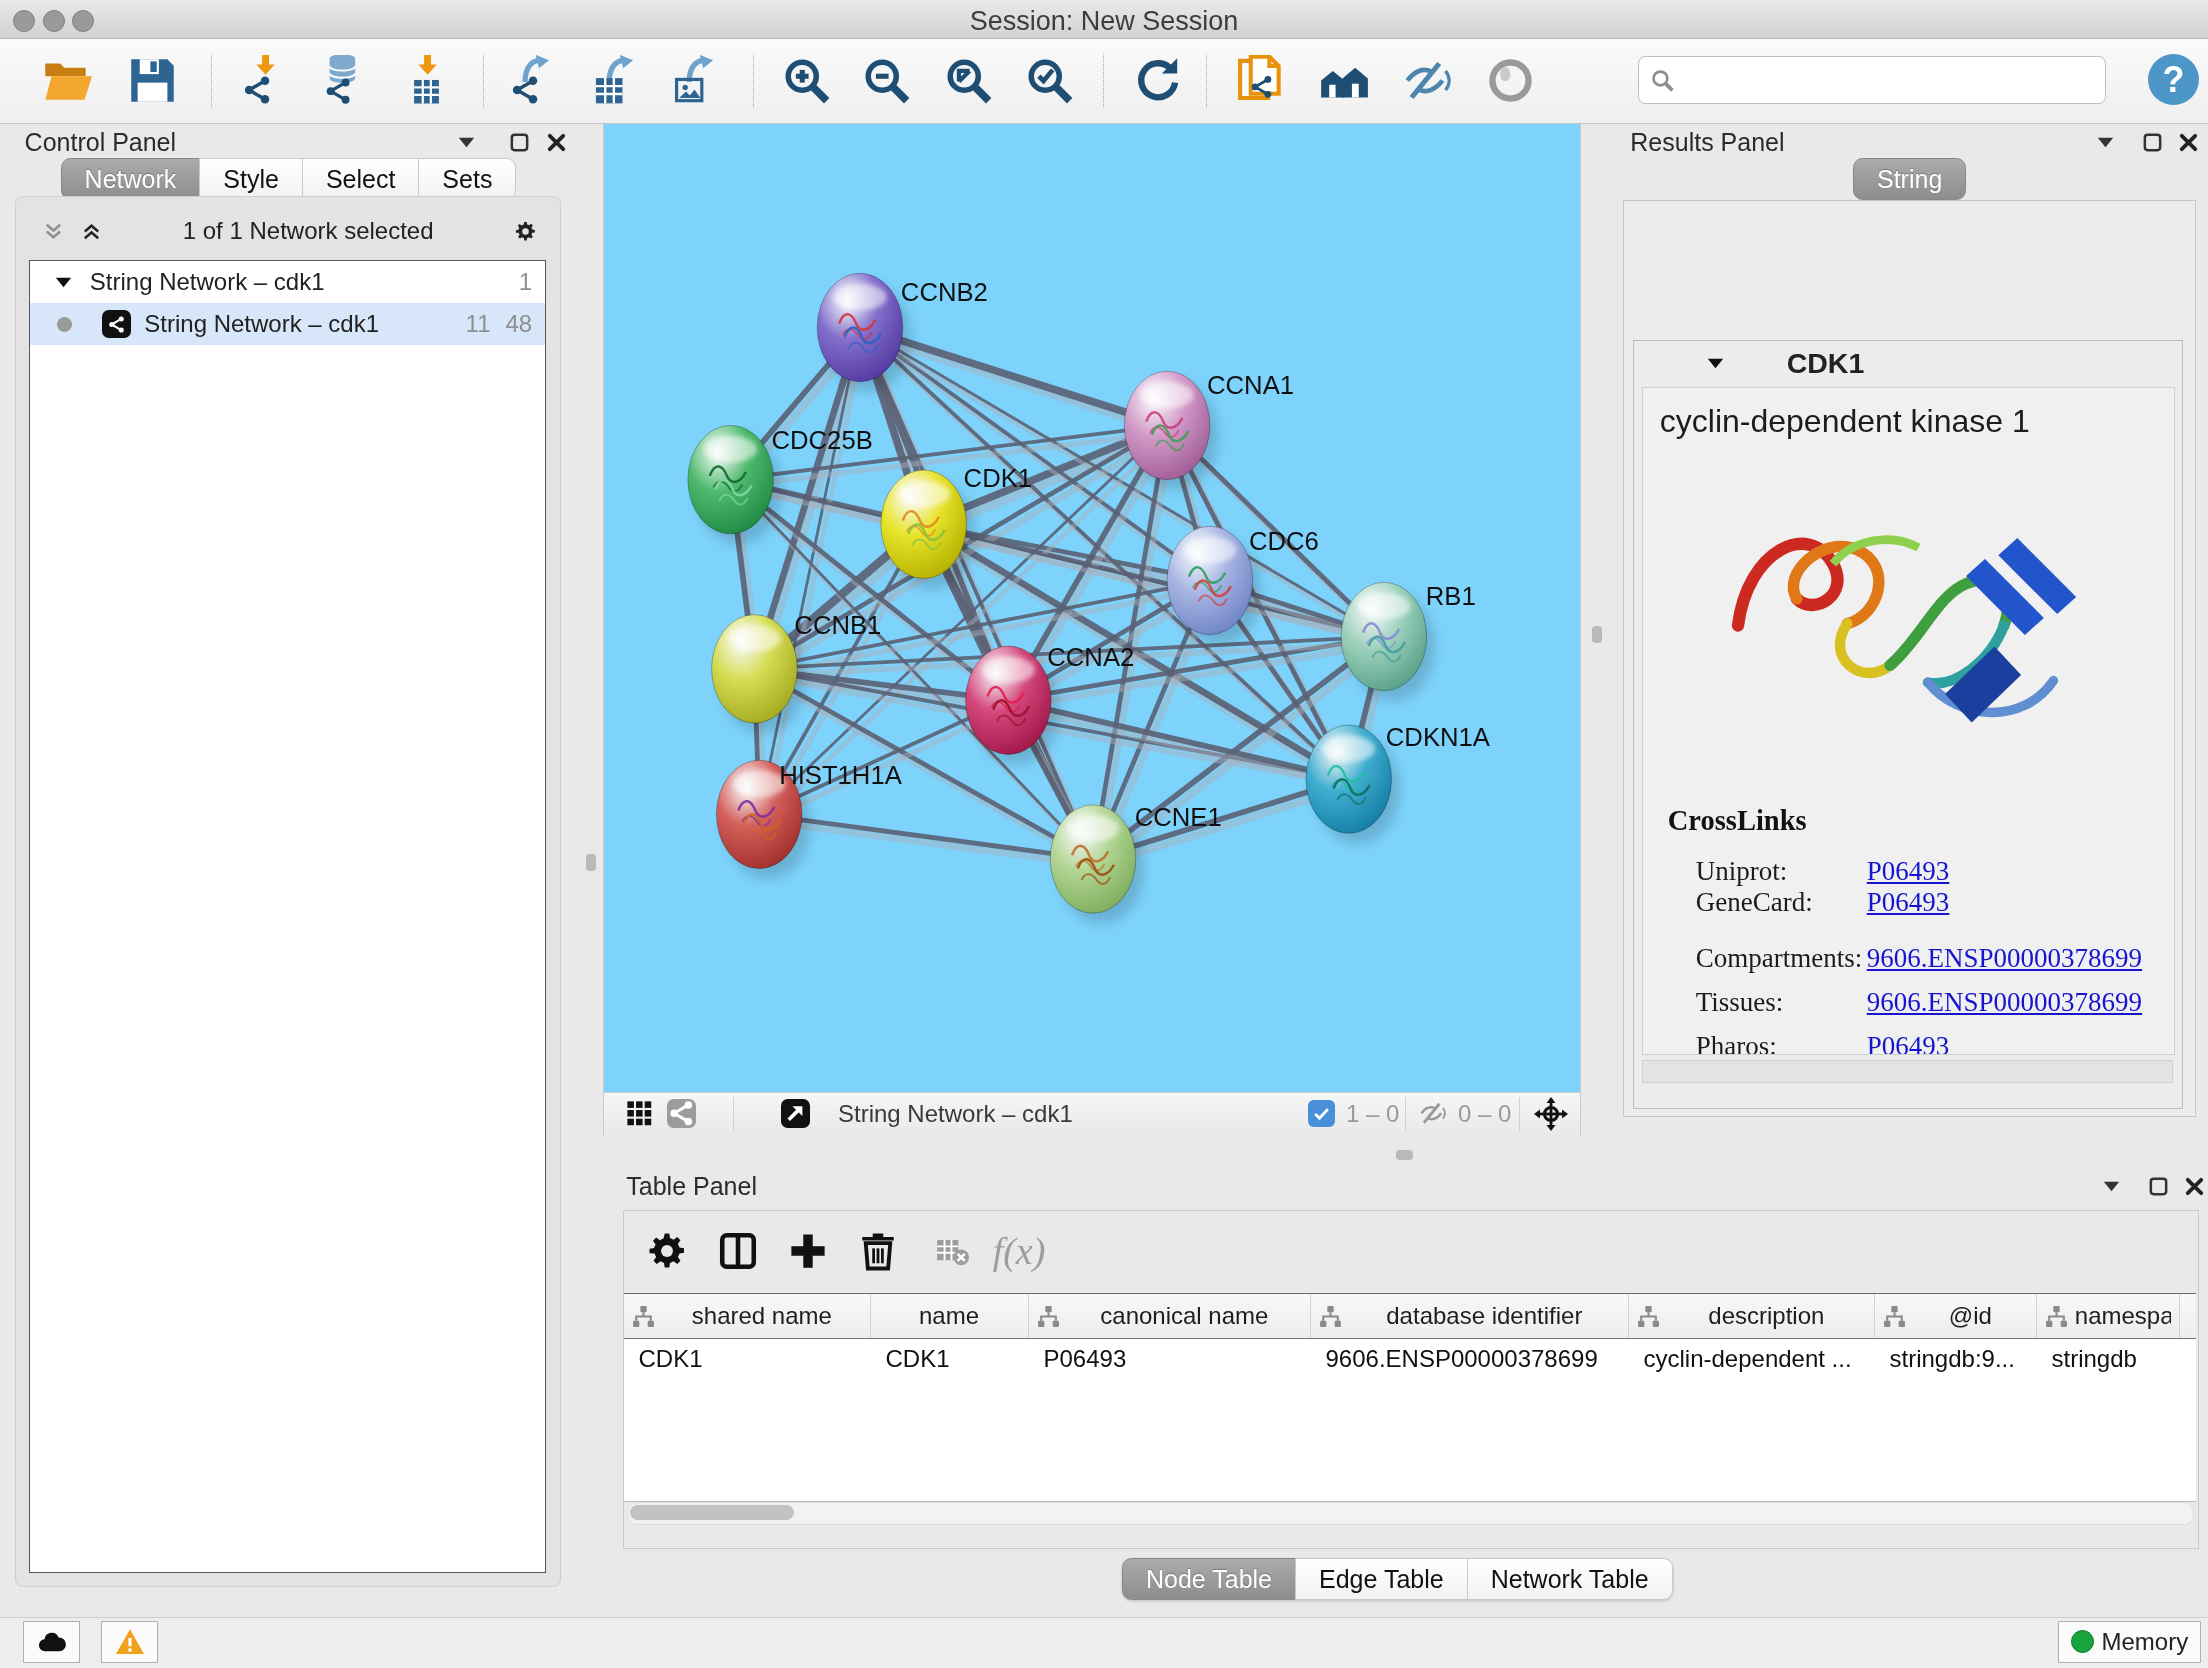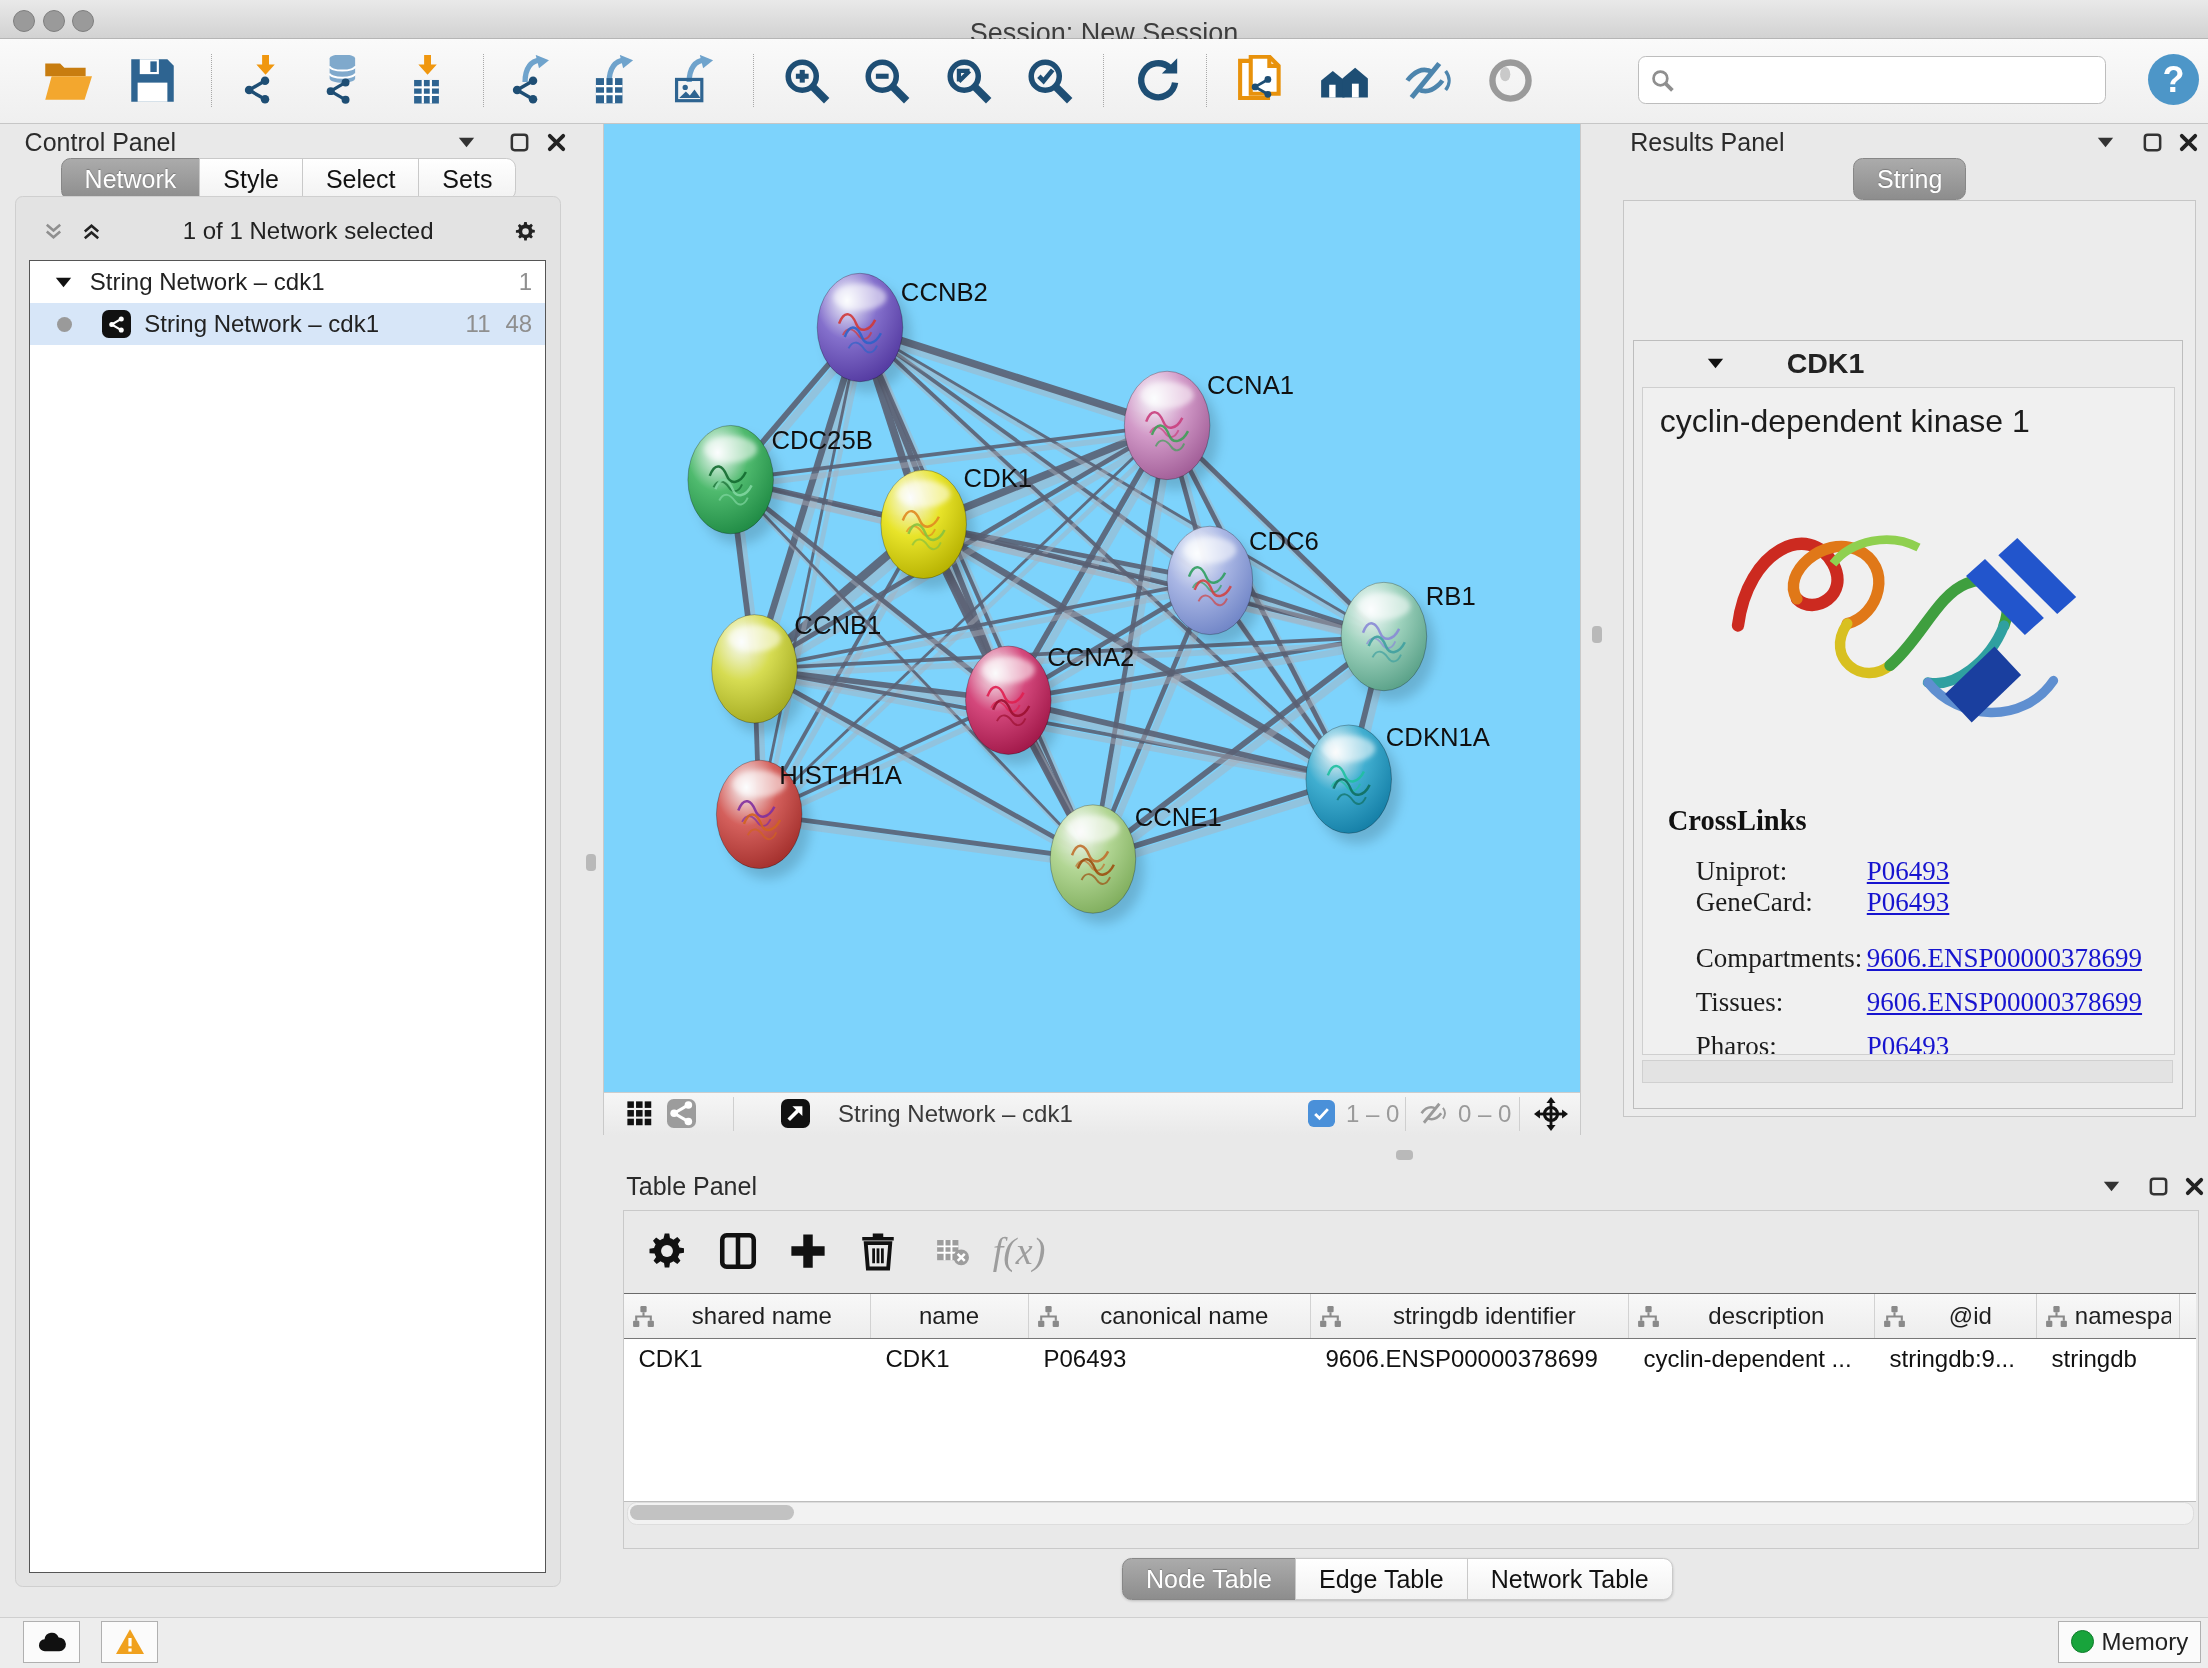--- a/index.html
+++ b/index.html
@@ -4,21 +4,21 @@
 <style>
   html,body{margin:0;padding:0;background:#dcdcdc;font-family:"Liberation Sans",sans-serif;}
   #app{position:relative;width:2208px;height:1668px;background:#e9e9e9;overflow:hidden;
        -webkit-font-smoothing:antialiased;color:#222;}
   .abs{position:absolute;}
   
   #titlebar{left:0;top:0;width:2208px;height:38px;background:linear-gradient(#e9e9e9,#d2d2d2);
             border-bottom:1px solid #b5b5b5;}
   .tl{position:absolute;top:9.5px;width:20px;height:20px;border-radius:50%;
       background:#9a9a9a;border:1px solid #7f7f7f;}
-  #win-title{left:0;top:5.7px;width:2208px;text-align:center;font-size:27px;color:#3d3d3d;margin-top:12px;}
+  #win-title{left:0;top:5.7px;width:2208px;text-align:center;font-size:27px;color:#3d3d3d;}
   
   #toolbar{left:0;top:39px;width:2208px;height:84px;background:linear-gradient(#fafafa,#efefef);
            border-bottom:1px solid #c6c6c6;}
   .tbi{position:absolute;top:13.3px;width:57px;height:57px;display:flex;align-items:center;
        justify-content:center;cursor:default;}
   .tbi svg{width:51px;height:51px;}
   .tbsep{position:absolute;top:15px;width:0;height:53px;border-left:1.9px dotted #a8a8a8;}
   #searchbox{left:1638px;top:17px;width:468px;height:48px;background:#fff;border:1px solid #bdbdbd;
              border-radius:7.6px;display:flex;align-items:center;padding:0 11.4px;box-sizing:border-box;}
   #searchbox input{border:none;outline:none;flex:1;font-size:24px;margin-left:7.6px;background:transparent;}
@@ -979,21 +979,21 @@
             <div class="th" style="width: 282px;">
               <svg viewBox="0 0 24 24">
                 <use href="#s-coltree"></use>
               </svg>
               <span>canonical name</span>
             </div>
             <div class="th" style="width: 318px;">
               <svg viewBox="0 0 24 24">
                 <use href="#s-coltree"></use>
               </svg>
-              <span>stringdb identifier</span>
+              <span>database identifier</span>
             </div>
             <div class="th" style="width: 246px;">
               <svg viewBox="0 0 24 24">
                 <use href="#s-coltree"></use>
               </svg>
               <span>description</span>
             </div>
             <div class="th" style="width: 162px;">
               <svg viewBox="0 0 24 24">
                 <use href="#s-coltree"></use>

